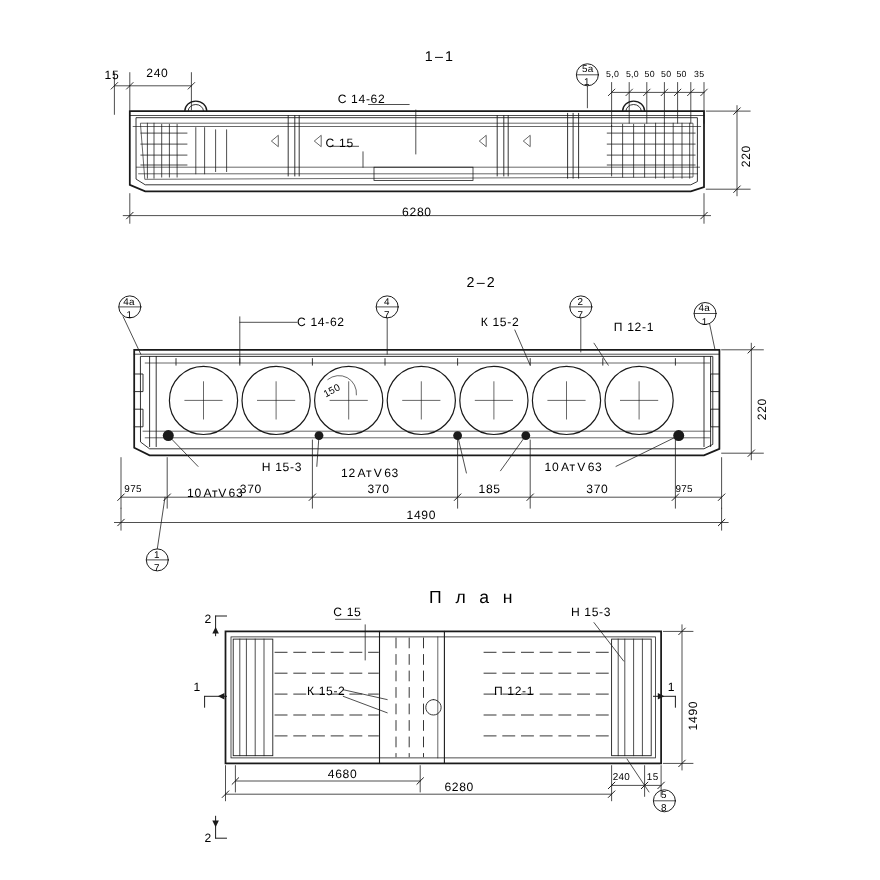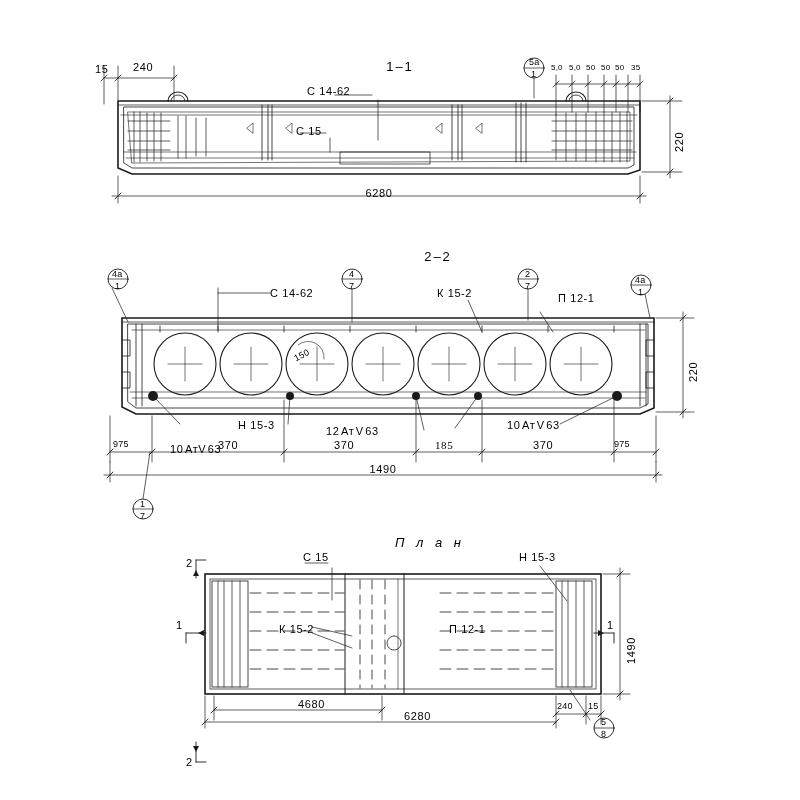--- a/index.html
+++ b/index.html
@@ -37,23 +37,22 @@
     line-height: 1;
   }
   .lbl.small { font-size: 9px; letter-spacing: 0.3px; }
   .lbl.tiny { font-size: 8px; letter-spacing: 0.2px; }
   .lbl.title {
     font-size: 13px;
     letter-spacing: 2px;
     font-weight: normal;
   }
   .lbl.plan {
-    font-size: 13px;
+    font-size: 16px;
     letter-spacing: 4px;
-    font-style: italic;
   }
   .lbl.vert {
     transform: rotate(-90deg);
     transform-origin: left top;
   }
 </style>
 </head>
 <body>
 
 <div id="sheet">
@@ -432,21 +431,21 @@
         <line x1="603" y1="694" x2="630" y2="694"></line>
         <line x1="620" y1="568" x2="620" y2="700"></line>
       </g>
       <g stroke-width="0.9">
         <line x1="617" y1="577" x2="623" y2="571"></line>
         <line x1="617" y1="697" x2="623" y2="691"></line>
       </g>
     </g>
   </svg>
 
-  <div class="lbl title" style="left:400px; top:60px; transform:translateX(-50%);">1–1</div>
+  <div class="lbl title" style="left:400px; top:44px; transform:translateX(-50%);">1–1</div>
   <div class="lbl" style="left:95px; top:64px;">15</div>
   <div class="lbl" style="left:133px; top:62px;">240</div>
   <div class="lbl" style="left:307px; top:86px;">С 14-62</div>
   <div class="lbl" style="left:296px; top:126px;">С 15</div>
   <div class="lbl small" style="left:529px; top:58px;text-align:right;">5a</div>
   <div class="lbl small" style="left:531px; top:70px;">1</div>
   <div class="lbl tiny" style="left:551px; top:64px;">5,0</div>
   <div class="lbl tiny" style="left:569px; top:64px;">5,0</div>
   <div class="lbl tiny" style="left:586px; top:64px;">50</div>
   <div class="lbl tiny" style="left:601px; top:64px;">50</div>
@@ -467,27 +466,27 @@
   <div class="lbl small" style="left:349px; top:282px;">7</div>
   <div class="lbl small" style="left:525px; top:270px;">2</div>
   <div class="lbl small" style="left:525px; top:282px;">7</div>
   <div class="lbl small" style="left:635px; top:276px;">4a</div>
   <div class="lbl small" style="left:638px; top:288px;">1</div>
   <div class="lbl small" style="left:140px; top:500px;">1</div>
   <div class="lbl small" style="left:140px; top:512px;">7</div>
 
   <div class="lbl" style="left:170px; top:444px;">10 Ат<span class="ovl">V</span> 63</div>
   <div class="lbl" style="left:238px; top:420px;">Н 15-3</div>
-  <div class="lbl" style="left:326px; top:426px;">12 Ат <span class="ovl">V</span> 63</div>
-  <div class="lbl" style="left:507px; top:420px;">10 Ат <span class="ovl">V</span> 63</div>
+  <div class="lbl" style="left:310px; top:426px;">12 Ат <span class="ovl">V</span> 63</div>
+  <div class="lbl" style="left:495px; top:420px;">10 Ат <span class="ovl">V</span> 63</div>
 
   <div class="lbl small" style="left:113px; top:440px;">975</div>
   <div class="lbl" style="left:218px; top:440px;">370</div>
   <div class="lbl" style="left:334px; top:440px;">370</div>
-  <div class="lbl" style="left:435px; top:440px;font-family:Liberation Serif, serif;">185</div>
+  <div class="lbl" style="left:435px; top:440px;">185</div>
   <div class="lbl" style="left:533px; top:440px;">370</div>
   <div class="lbl small" style="left:614px; top:440px;">975</div>
   <div class="lbl" style="left:383px; top:464px; transform:translateX(-50%);">1490</div>
   <div class="lbl vert" style="left:688px; top:382px;">220</div>
 
   <div class="lbl plan" style="left:430px; top:536px; transform:translateX(-50%);">П л а н</div>
   <div class="lbl" style="left:303px; top:552px;">С 15</div>
   <div class="lbl" style="left:519px; top:552px;">Н 15-3</div>
   <div class="lbl" style="left:279px; top:624px;">К 15-2</div>
   <div class="lbl" style="left:449px; top:624px;">П 12-1</div>

